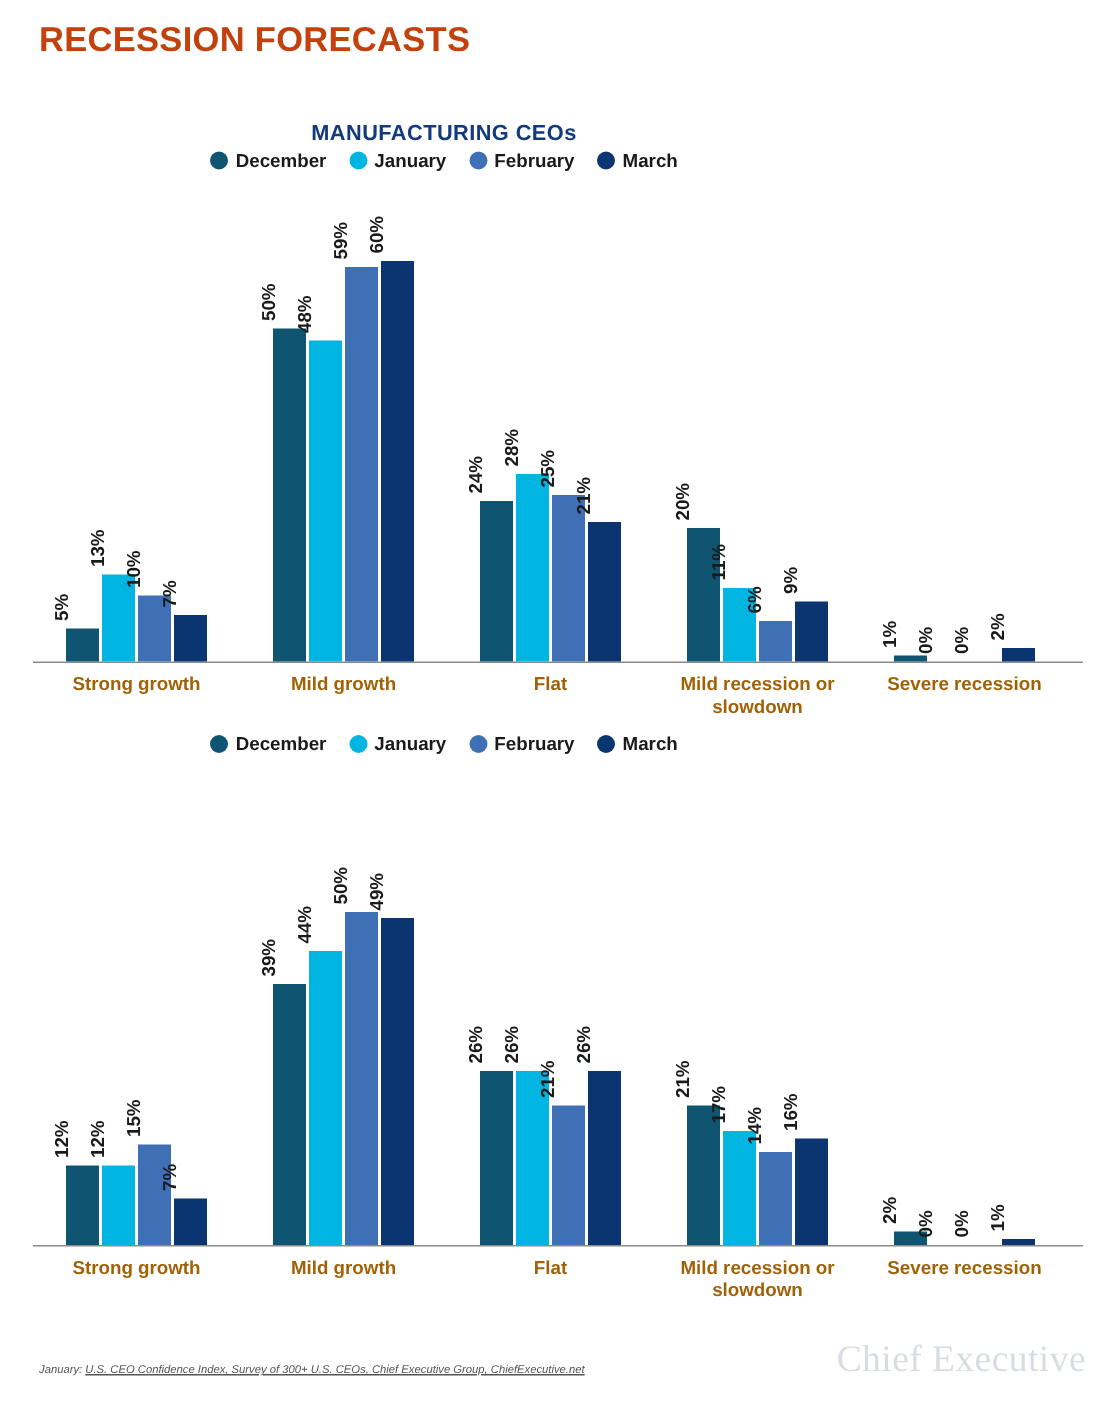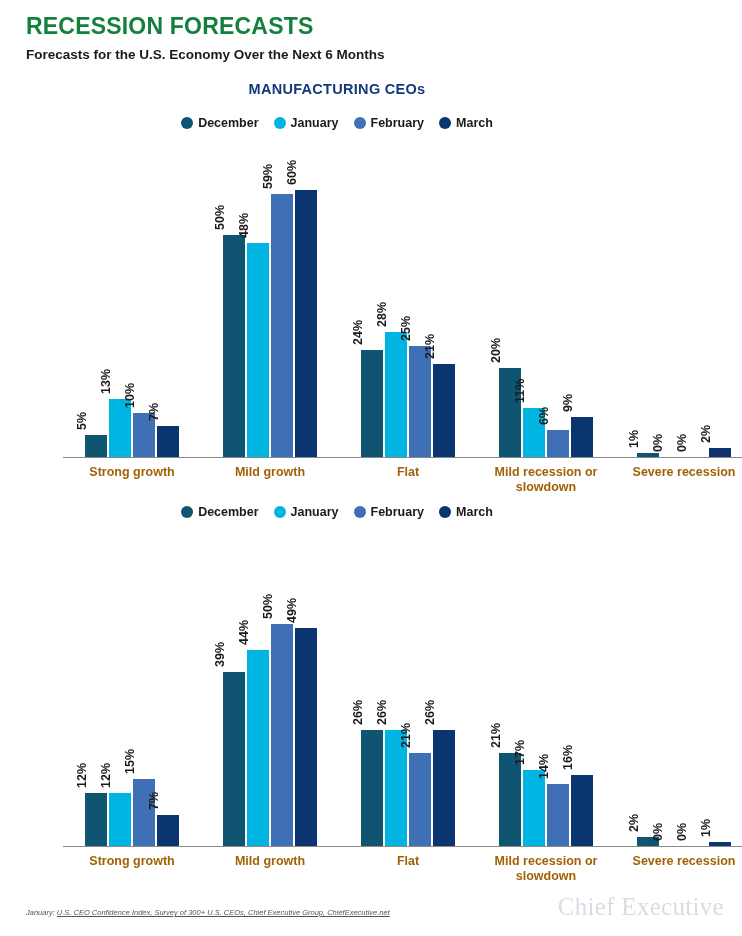--- a/index.html
+++ b/index.html
@@ -15,52 +15,52 @@
     color: #1a1a1a;
     overflow: hidden;
   }
 
   
   #header { position: absolute; left: 26px; top: 12px; }
   #main-title {
     font-size: 23px;
     font-weight: bold;
     letter-spacing: 0.2px;
-    color: #15803d;
+    color: #c2410c;
     margin: 0;
     line-height: 28px;
   }
   #sub-title {
     font-size: 13.5px;
     font-weight: bold;
     color: #1a1a1a;
     margin: 6px 0 0 0;
     line-height: 17px;
   }
 
   
-  .panel { position: absolute; left: 0; width: 592px; padding-left: 41px; }
+  .panel { position: absolute; left: 0; width: 592px; }
   #panel-manufacturing { top: 80px; }
   #panel-nonmanufacturing { top: 487px; }
 
   .panel-title {
     text-align: center;
     font-size: 14.5px;
     font-weight: bold;
     color: #123a7d;
     letter-spacing: 0.3px;
     line-height: 18px;
   }
 
   .legend {
     display: flex;
     justify-content: center;
     align-items: center;
     gap: 15px;
-    margin-top: 16px;
+    margin-top: 0;
     height: 18px;
   }
   .legend-item { display: flex; align-items: center; gap: 5px; }
   .legend-swatch {
     width: 12px; height: 12px; border-radius: 50%;
     display: inline-block;
   }
   .legend-label {
     font-size: 12.5px;
     font-weight: bold;
@@ -151,21 +151,20 @@
     color: #d9dde3;
     letter-spacing: 0.3px;
     line-height: 28px;
   }
 </style>
 </head>
 <body>
 
 <div id="header">
   <h1 id="main-title">RECESSION FORECASTS</h1>
-  <h2 id="sub-title">Forecasts for the U.S. Economy Over the Next 6 Months</h2>
 </div>
 
 <div class="panel" id="panel-manufacturing">
   <div class="panel-title">MANUFACTURING CEOs</div>
   <div class="legend">
       <div class="legend-item">
         <span class="legend-swatch" style="background: rgb(15, 85, 114);"></span>
         <span class="legend-label">December</span>
       </div>
       <div class="legend-item">

